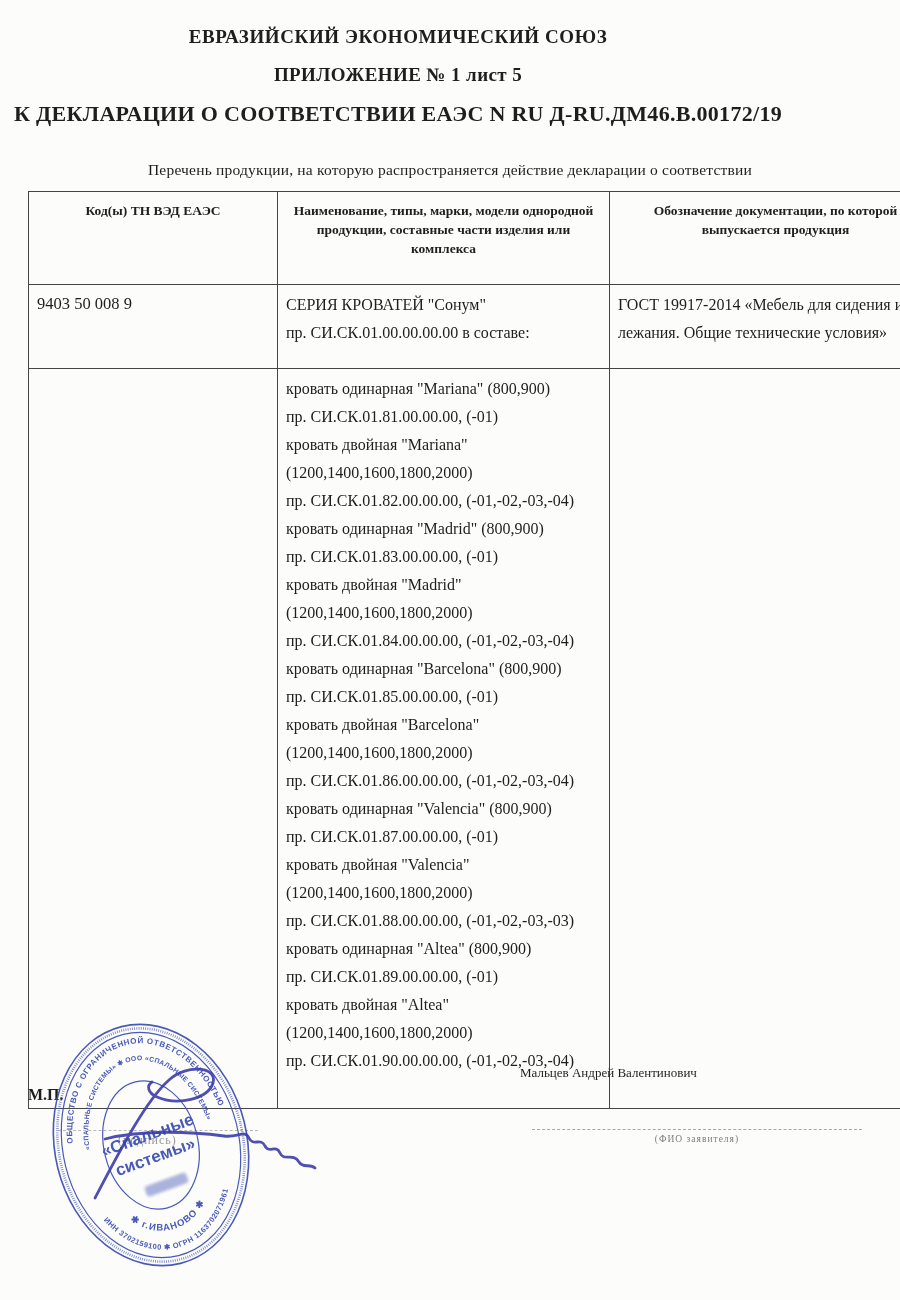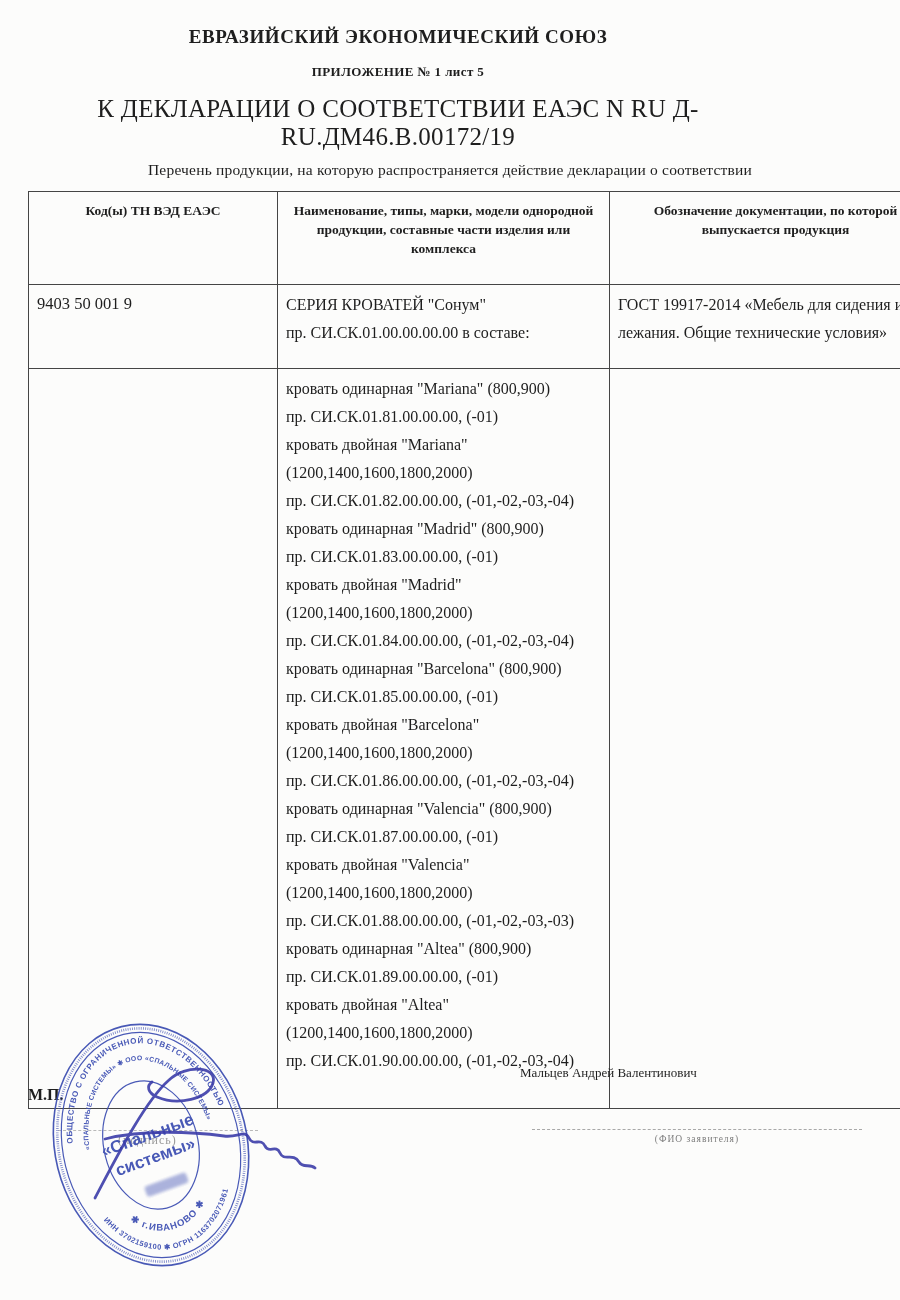--- a/index.html
+++ b/index.html
@@ -8,22 +8,22 @@
     width:900px;height:1300px;
     background:#fcfcfb;
     font-family:"Liberation Serif", serif;
     color:#1e1e1e;
     overflow:hidden;
     margin:0 auto;
   }
   
   .doc-header{position:absolute;top:26px;left:0;width:796px;text-align:center;}
   .h-line1{font-size:19px;font-weight:bold;letter-spacing:.6px;margin:0 0 16px 0;}
-  .h-line2{font-size:13px;font-weight:bold;letter-spacing:.4px;margin:0 0 15px 0;}
-  .h-line3{font-size:25px;font-weight:normal;letter-spacing:.3px;margin:0;}
+  .h-line2{font-size:19px;font-weight:bold;letter-spacing:.4px;margin:0 0 15px 0;}
+  .h-line3{font-size:22px;font-weight:bold;letter-spacing:.3px;margin:0;}
   .table-caption{
     position:absolute;top:161px;left:0;width:900px;
     text-align:center;font-size:15.5px;letter-spacing:.2px;
   }
   
   table.products{
     position:absolute;left:28px;top:191px;
     width:862px;border-collapse:collapse;table-layout:fixed;
   }
   table.products td,table.products th{
@@ -71,21 +71,21 @@
   <div class="table-caption">Перечень продукции, на которую распространяется действие декларации о соответствии</div>
 
   <table class="products">
     <tbody>
         <tr class="head-row">
       <th class="col-code">Код(ы) ТН ВЭД ЕАЭС</th>
       <th class="col-name">Наименование, типы, марки, модели однородной продукции, составные части изделия или комплекса</th>
       <th class="col-doc">Обозначение документации, по которой выпускается продукция</th>
     </tr>
     <tr class="row-series">
-      <td class="code-cell">9403 50 001 9</td>
+      <td class="code-cell">9403 50 008 9</td>
       <td>
             <div class="cell-line">СЕРИЯ КРОВАТЕЙ "Сонум"</div>
             <div class="cell-line">пр. СИ.СК.01.00.00.00.00 в составе:</div>
           </td>
       <td>
             <div class="cell-line">ГОСТ 19917-2014 «Мебель для сидения и</div>
             <div class="cell-line">лежания. Общие технические условия»</div>
           </td>
     </tr>
     <tr class="row-list">

